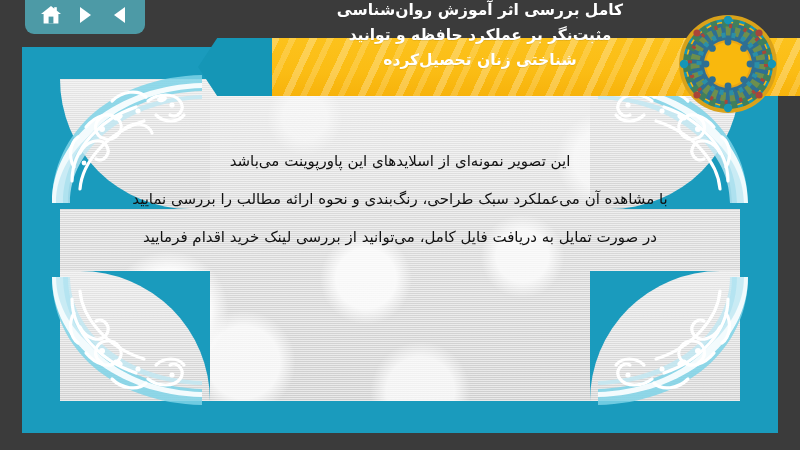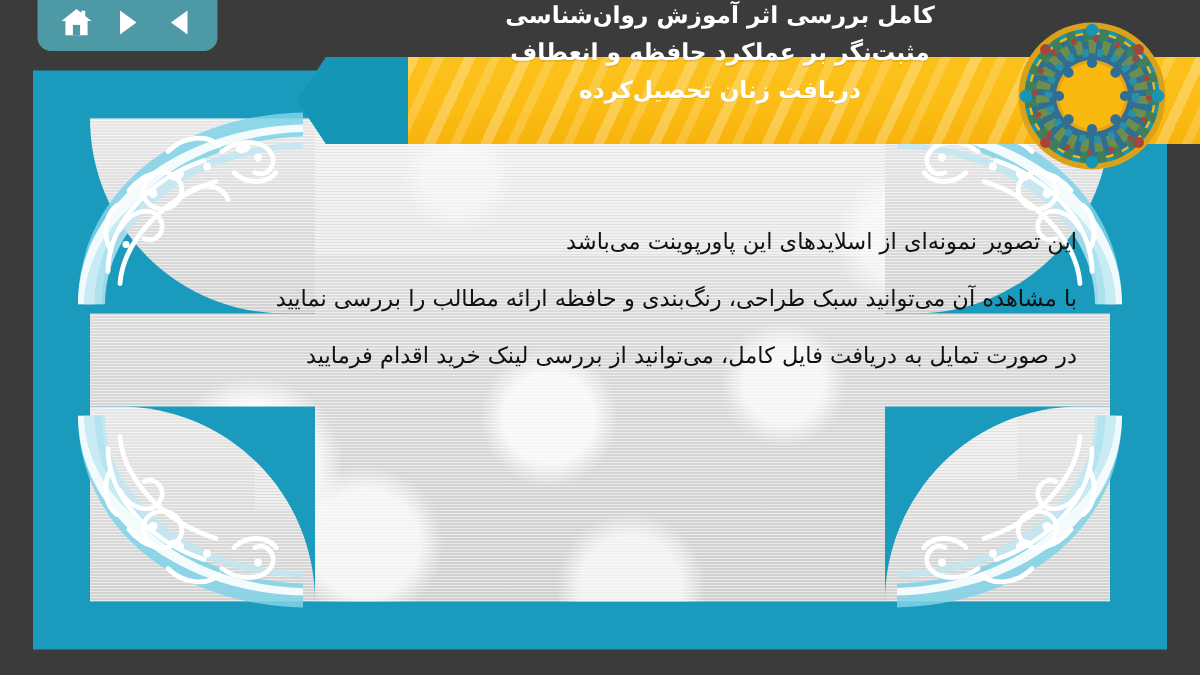--- a/index.html
+++ b/index.html
@@ -171,21 +171,21 @@
     z-index: 36;
   }
 
   
   #body-text {
     position: absolute;
     left: 60px;
     right: 60px;
     top: 95px;
     direction: rtl;
-    text-align: right;
+    text-align: center;
     z-index: 20;
   }
   #body-text p {
     font-family: "DejaVu Sans", sans-serif;
     font-size: 15px;
     line-height: 38px;
     color: #111111;
     white-space: nowrap;
   }
 </style>
@@ -327,33 +327,33 @@
           <circle cx="50" cy="58" r="3"></circle>
           <circle cx="86" cy="40" r="2.6"></circle>
           <circle cx="120" cy="34" r="2.6"></circle>
           <ellipse cx="66" cy="46" rx="5" ry="3" transform="rotate(-24 66 46)"></ellipse>
         </g>
       </svg>
     </div>
 
     <div id="body-text">
       <p>این تصویر نمونه‌ای از اسلایدهای این پاورپوینت می‌باشد</p>
-      <p>با مشاهده آن می‌توانید سبک طراحی، رنگ‌بندی و حافظه ارائه مطالب را بررسی نمایید</p>
+      <p>با مشاهده آن می‌عملکرد سبک طراحی، رنگ‌بندی و نحوه ارائه مطالب را بررسی نمایید</p>
       <p>در صورت تمایل به دریافت فایل کامل، می‌توانید از بررسی لینک خرید اقدام فرمایید</p>
     </div>
 
   </div>
 
   <div id="banner-notch"></div>
   <div id="title-banner"></div>
 
   <div id="title-text">
     <div>کامل بررسی اثر آموزش روان‌شناسی</div>
-    <div>مثبت‌نگر بر عملکرد حافظه و انعطاف</div>
-    <div>دریافت زنان تحصیل‌کرده</div>
+    <div>مثبت‌نگر بر عملکرد حافظه و توانید</div>
+    <div>شناختی زنان تحصیل‌کرده</div>
   </div>
 
   <div id="medallion">
     <svg width="100" height="100" viewBox="0 0 100 100" aria-hidden="true">
       <circle cx="50" cy="50" r="49" fill="#d9a21a"></circle>
       <circle cx="50" cy="50" r="46" fill="#f9b80d"></circle>
       <circle cx="50" cy="50" r="44" fill="none" stroke="#1596b6" stroke-width="3"></circle>
       <circle cx="50" cy="50" r="41" fill="#2e6f93"></circle>
       <g>
         <circle cx="50" cy="50" r="41" fill="none" stroke="#3f7f5e" stroke-width="10" stroke-dasharray="6 5"></circle>

